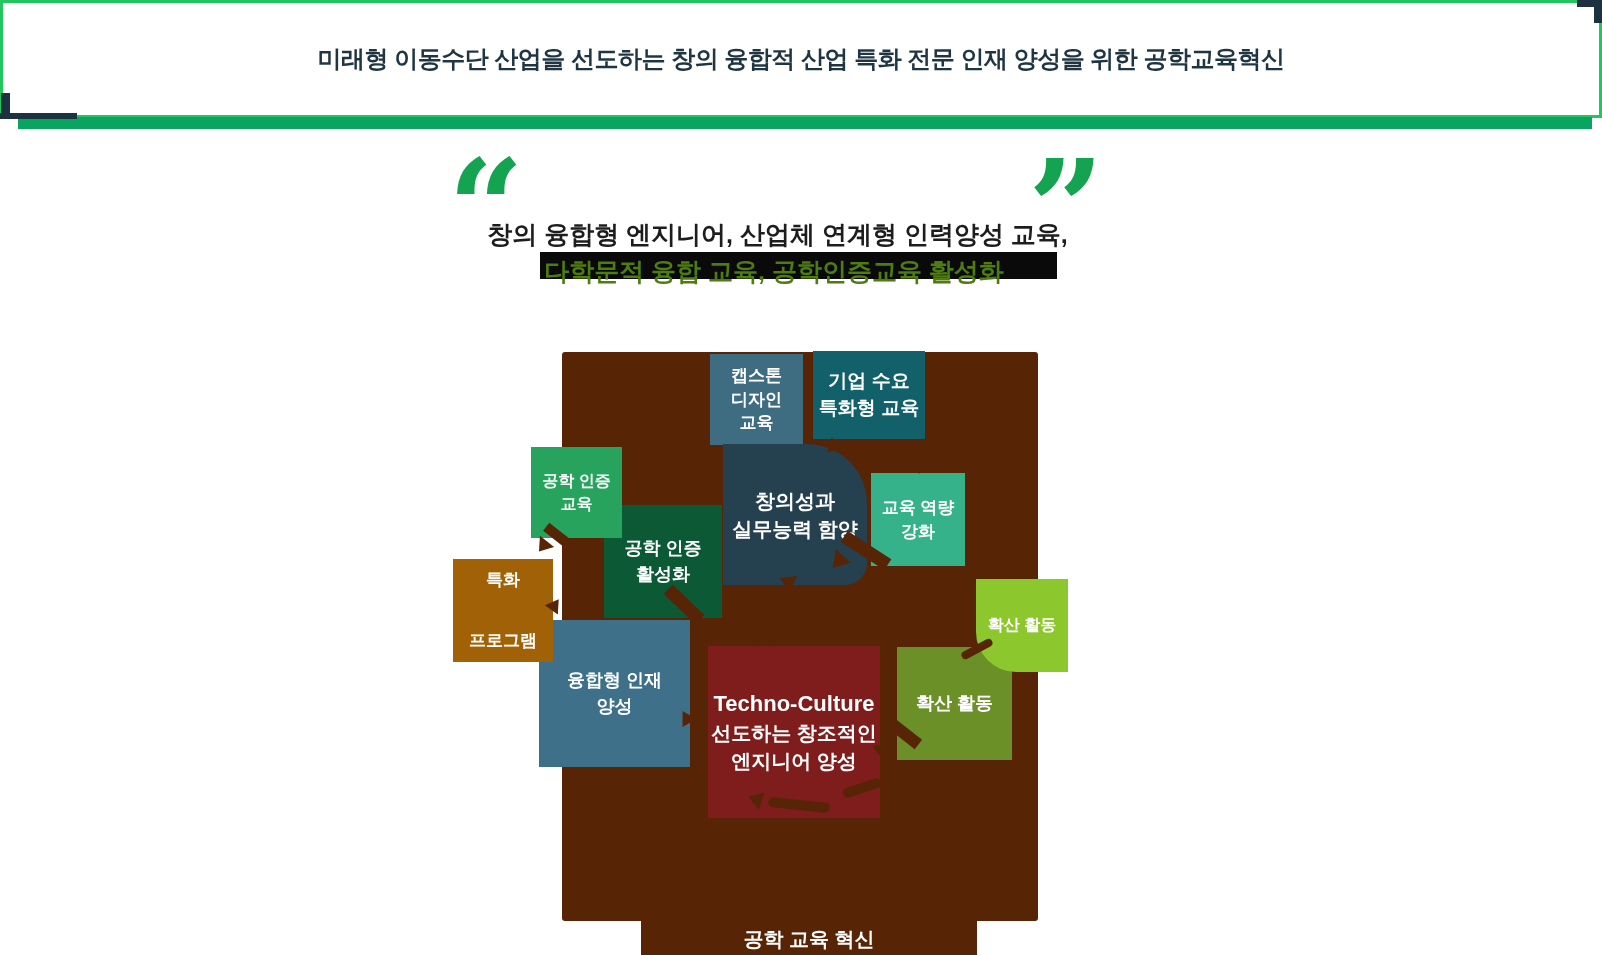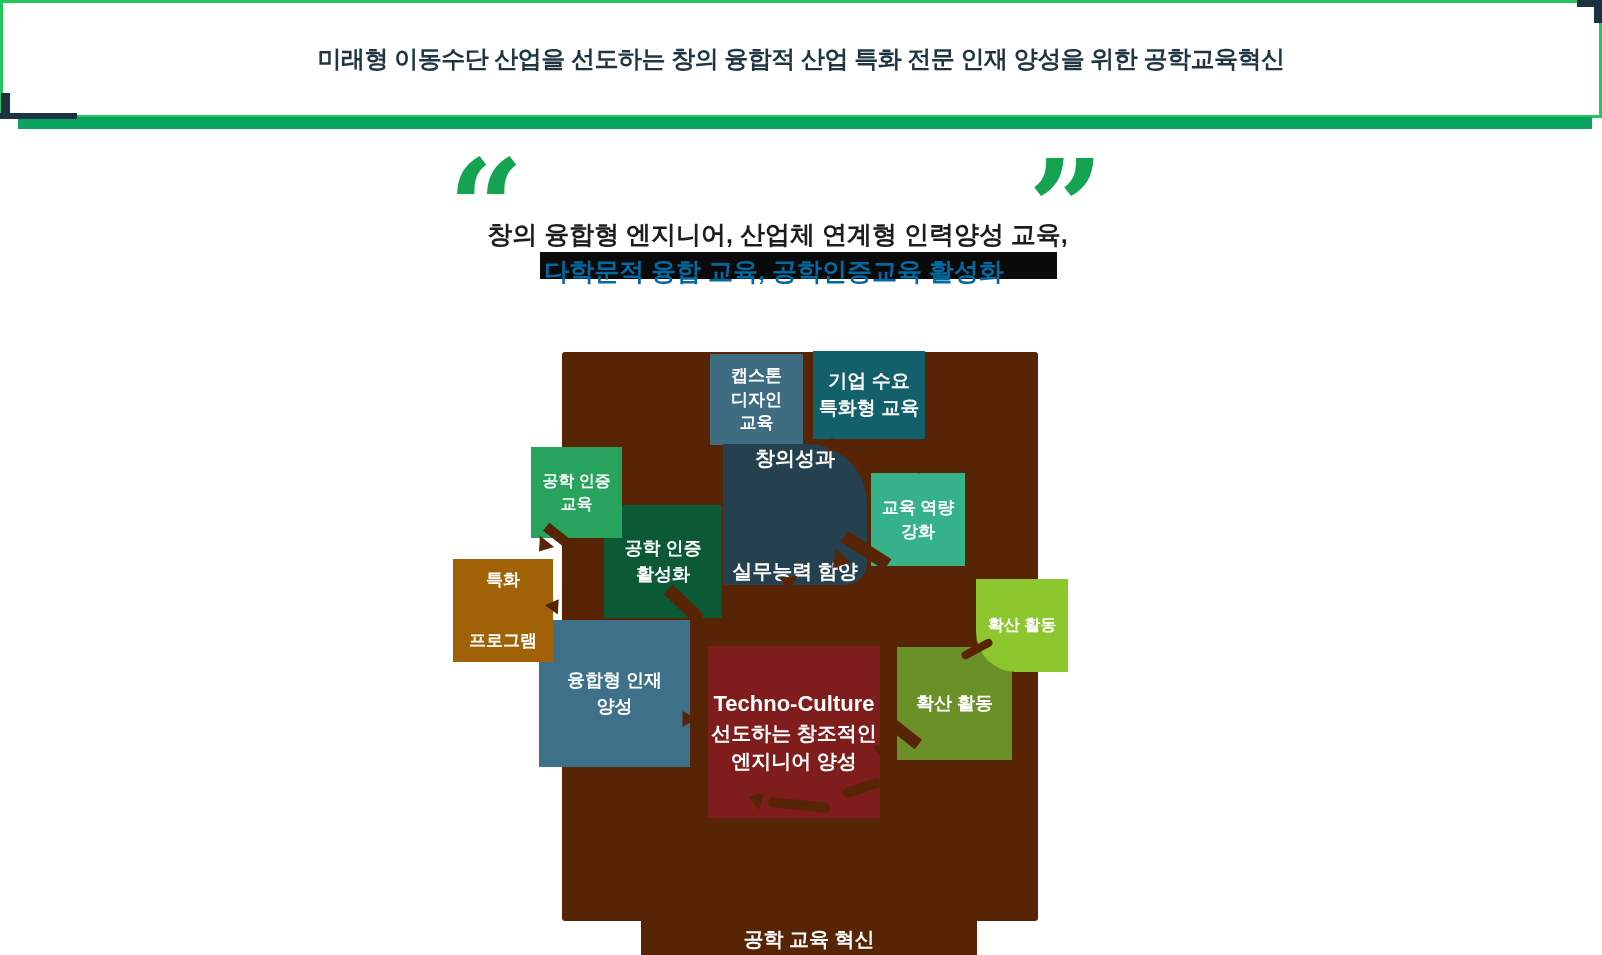--- a/index.html
+++ b/index.html
@@ -30,40 +30,40 @@
   }
   .quote-open  { left:448px; }
   .quote-close { left:1028px; }
   .quote-line1 {
     position:absolute; left:0; top:218px; width:1555px; text-align:center;
     font-size:25px; font-weight:bold; color:#1d1d1d; z-index:3;
   }
   .quote-band { position:absolute; left:540px; top:252px; width:517px; height:27px; background:#0a0a0a; z-index:2; }
   .quote-line2 {
     position:absolute; left:0; top:256px; width:1548px; text-align:center;
-    font-size:25px; font-weight:bold; color:#0369a1; z-index:3; line-height:1.2;
+    font-size:25px; font-weight:bold; color:#4d7c0f; z-index:3; line-height:1.2;
   }
   
   .brown-rect { position:absolute; left:562px; top:352px; width:476px; height:569px; background:#572505; border-radius:3px; z-index:1; }
   .trunk {
     position:absolute; left:641px; top:921px; width:336px; height:34px; background:#572505; z-index:1;
     display:flex; align-items:center; justify-content:center;
   }
   .trunk-label { color:#ffffff; font-weight:bold; font-size:20px; padding-top:2px; }
   .box {
     position:absolute; color:#ffffff; font-weight:bold; text-align:center;
     display:flex; flex-direction:column; align-items:center; justify-content:center;
     line-height:1.4; z-index:2;
   }
   .box span { display:block; }
   .bx-capstone     { left:710px; top:354px; width:93px;  height:91px;  font-size:17px; }
   .bx-industry     { left:813px; top:351px; width:112px; height:88px; font-size:19px; z-index:4; }
   .bx-cert-edu     { left:531px; top:447px; width:91px;  height:91px;  font-size:16px; z-index:4; }
   .bx-creativity   { left:723px; top:444px; width:144px; height:141px; font-size:20px;
-                     border-top-right-radius:60px; border-bottom-right-radius:22px; z-index:2;justify-content:space-between; }
+                     border-top-right-radius:60px; border-bottom-right-radius:22px; z-index:2; }
   .bx-capacity     { left:871px; top:473px; width:94px;  height:93px;  font-size:17px; z-index:3; }
   .bx-cert-active  { left:604px; top:505px; width:118px; height:113px; font-size:18px; z-index:3; }
   .bx-special      { left:453px; top:559px; width:100px; height:103px; font-size:17px; z-index:4; }
   .bx-convergence  { left:539px; top:620px; width:151px; height:147px; font-size:18px; z-index:3; }
   .bx-techno       { left:708px; top:646px; width:172px; height:172px; font-size:20px; z-index:3; }
   .bx-techno span:first-child { font-size:22px; }
   .bx-spread-olive { left:897px; top:647px; width:115px; height:113px; font-size:18px; z-index:2; }
   .bx-spread-light { left:976px; top:579px; width:92px;  height:93px;  font-size:16px;
                      border-bottom-left-radius:40px; z-index:2; }
   

